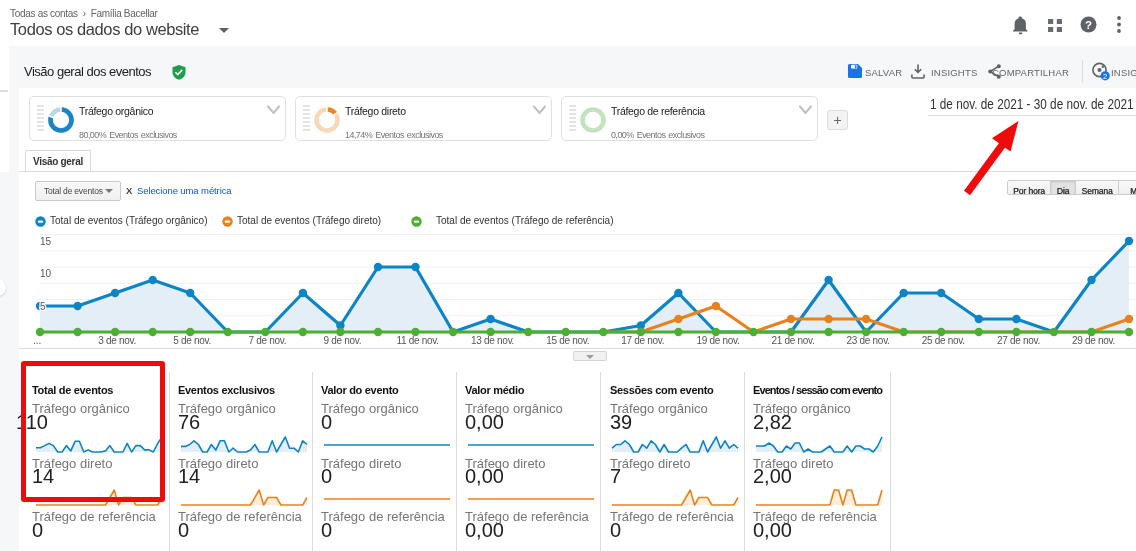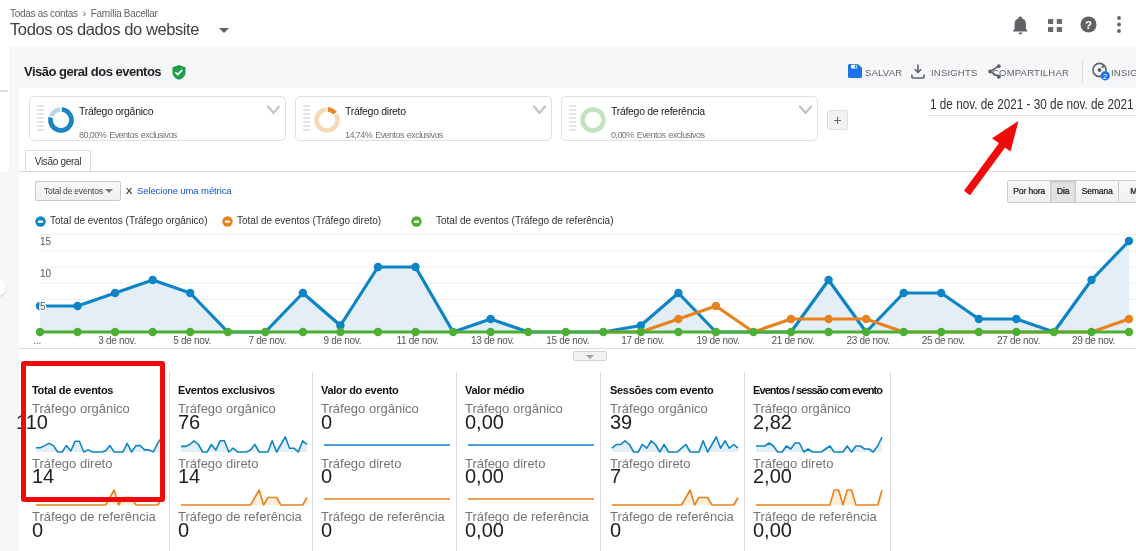--- a/index.html
+++ b/index.html
@@ -3,39 +3,39 @@
 *{margin:0;padding:0;box-sizing:border-box}
 html,body{width:1136px;height:551px;overflow:hidden}
 body{font-family:"Liberation Sans",sans-serif;background:#fff;position:relative}
 #content{position:absolute;left:0;top:46px;width:1136px;height:505px;background:#f6f7f9}
 #panel{position:absolute;left:19px;top:88px;width:1117px;height:463px;background:#fff}
 .abs{position:absolute}
 #crumb{position:absolute;left:10px;top:8px;font-size:10px;letter-spacing:-0.3px;color:#5f6368}
 #acct{position:absolute;left:10px;top:20px;font-size:16.5px;letter-spacing:-0.4px;color:#3c4043}
 #accttri{position:absolute;left:219px;top:28px;width:0;height:0;border-left:5px solid transparent;border-right:5px solid transparent;border-top:5.5px solid #5f6368}
 .hicon{position:absolute;top:16px}
-#title{position:absolute;left:24px;top:63.5px;font-size:13px;letter-spacing:-0.5px;font-weight:bold;color:#202124}
+#title{position:absolute;left:24px;top:63.5px;font-size:13px;letter-spacing:-0.5px;font-weight:normal;color:#202124}
 .act{position:absolute;top:67px;font-size:9.5px;color:#5f6368;letter-spacing:0.2px}
 .acticon{position:absolute;top:64px}
 #actsep{position:absolute;left:1082px;top:60px;width:1px;height:23px;background:#dadce0}
 .segcard{position:absolute;top:95.5px;width:257px;height:45px;background:#fff;border:1px solid #e0e0e0;border-radius:5px}
 .drag{position:absolute;left:7px;top:8px;width:7px;height:28px;background:repeating-linear-gradient(to bottom,#e4e4e4 0 2px,#fff 2px 4px)}
 .ctitle{position:absolute;left:49px;top:8.5px;font-size:10.5px;letter-spacing:-0.3px;color:#202124}
 .csub{position:absolute;left:49px;top:33px;font-size:9px;letter-spacing:-0.55px;color:#757575;word-spacing:1px}
 .chev{position:absolute;right:5px;top:8px}
 #plus{position:absolute;left:827px;top:110px;width:21px;height:20px;background:#f3f3f3;border:1px solid #ddd;border-radius:3px;color:#666;font-size:14px;line-height:18px;text-align:center}
 #dater{position:absolute;left:930px;top:96px;font-size:14px;color:#333;white-space:nowrap;transform:scaleX(0.84);transform-origin:left top}
 #dateline{position:absolute;left:928px;top:115px;width:208px;height:1px;background:#dfe1e5}
 #tabline{position:absolute;left:19px;top:171px;width:1117px;height:1px;background:#d8d8d8}
-#tab{position:absolute;left:25px;top:150px;width:66px;height:22px;background:#fff;border:1px solid #d8d8d8;border-bottom:none;border-radius:2px 2px 0 0;font-size:10px;letter-spacing:-0.3px;font-weight:normal;color:#333;text-align:center;line-height:22px}
+#tab{position:absolute;left:25px;top:150px;width:66px;height:22px;background:#fff;border:1px solid #d8d8d8;border-bottom:none;border-radius:2px 2px 0 0;font-size:10px;letter-spacing:-0.3px;font-weight:bold;color:#333;text-align:center;line-height:22px}
 #drop{position:absolute;left:35px;top:181px;width:86px;height:20px;border:1px solid #c9c9c9;border-radius:2px;background:linear-gradient(#f8f8f8,#f0f0f0);font-size:8.5px;letter-spacing:-0.2px;color:#444;line-height:18px;padding-left:8px;white-space:nowrap}
 #drop .c{position:absolute;right:7px;top:7px;width:0;height:0;border-left:4px solid transparent;border-right:4px solid transparent;border-top:4px solid #777}
 #xmark{position:absolute;left:126px;top:185px;font-size:9.5px;color:#444;font-weight:bold}
 #selmet{position:absolute;left:137px;top:185px;font-size:9.5px;letter-spacing:-0.1px;color:#1155cc}
-.tbtn{position:absolute;top:180px;height:23px;border:1px solid #ccc;background:linear-gradient(#f8f8f8,#f0f0f0);font-size:8.5px;letter-spacing:-0.1px;color:#333;text-align:center;line-height:21px;text-shadow:0.35px 0 0 #333;white-space:nowrap;overflow:hidden}
+.tbtn{position:absolute;top:180px;height:15px;border:1px solid #ccc;background:linear-gradient(#f8f8f8,#f0f0f0);font-size:8.5px;letter-spacing:-0.1px;color:#333;text-align:center;line-height:21px;text-shadow:0.35px 0 0 #333;white-space:nowrap;overflow:hidden}
 .tbtn.on{background:#e2e2e2;box-shadow:inset 0 1px 2px rgba(0,0,0,.15)}
 .leg{position:absolute;top:215px;font-size:10px;color:#333}
 #chart{position:absolute;left:0;top:205px}
 #botline{position:absolute;left:19px;top:348px;width:1117px;height:1px;background:#dcdcdc}
 #handle{position:absolute;left:573px;top:351px;width:34px;height:10px;background:#f1f1f1;border:1px solid #d4d4d4;border-radius:2px}
 #handle:after{content:"";position:absolute;left:12px;top:3px;width:0;height:0;border-left:4.5px solid transparent;border-right:4.5px solid transparent;border-top:4.5px solid #9aa0a6}
 #sparks{position:absolute;left:0;top:350px}
 .shead{position:absolute;top:384px;font-size:11px;font-weight:bold;letter-spacing:-0.3px;color:#111;white-space:nowrap}
 .slab{position:absolute;font-size:13px;letter-spacing:0;color:#757575;white-space:nowrap}
 .sval{position:absolute;font-size:20px;color:#202124}

